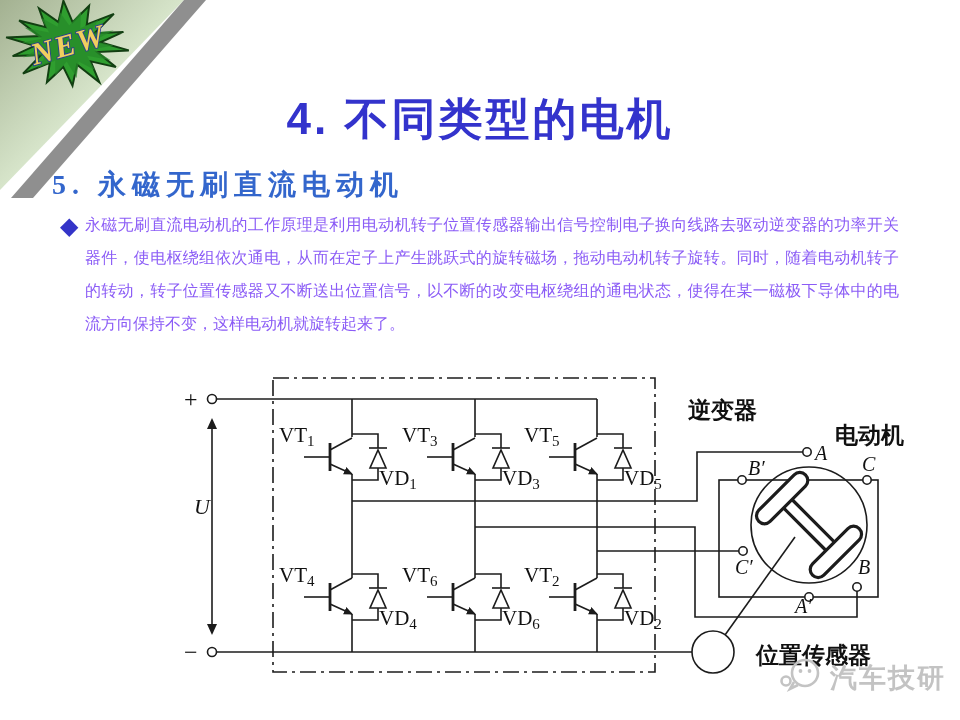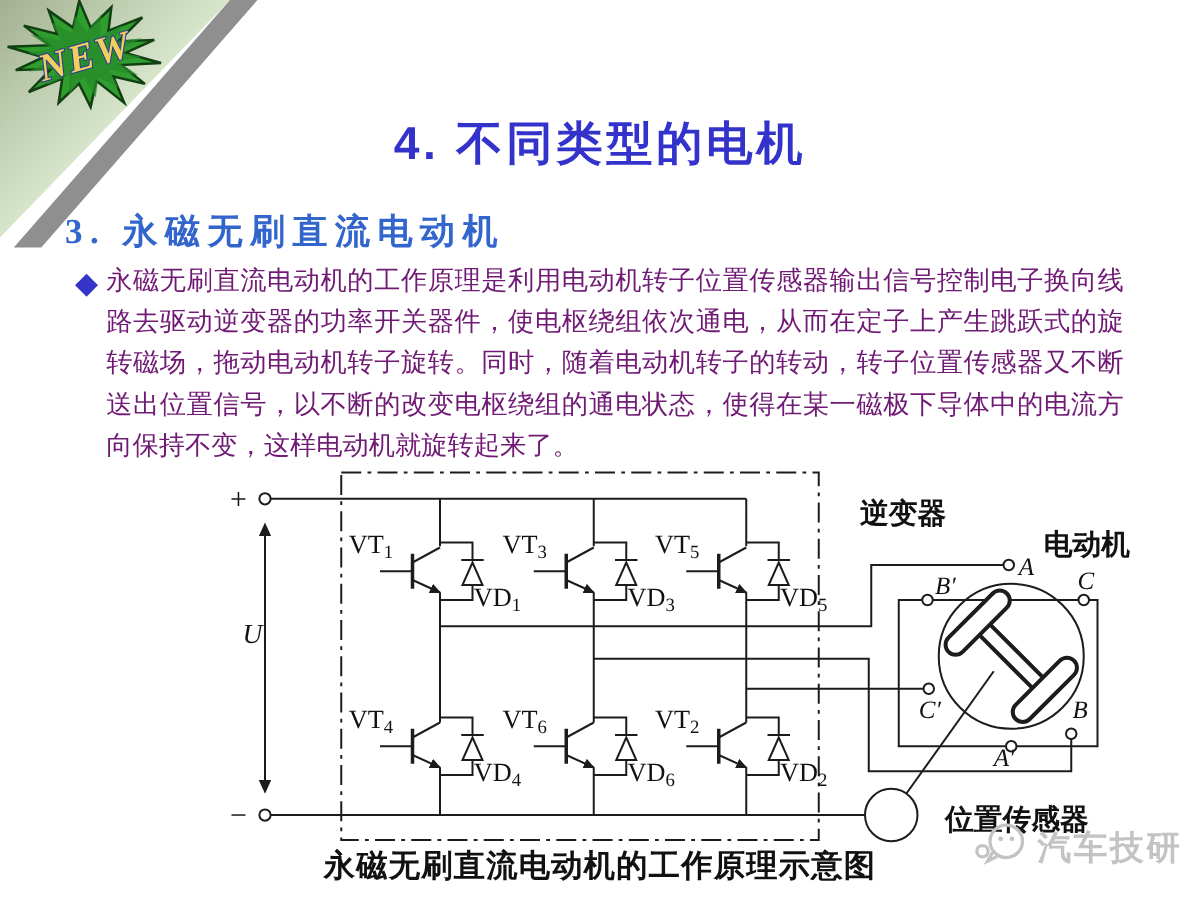--- a/index.html
+++ b/index.html
@@ -1,25 +1,25 @@
 <!DOCTYPE html>
 <html><head>
 <meta charset="utf-8">
 <style>
   html,body{margin:0;padding:0;background:#e8e8e8;}
   .slide{position:relative;width:960px;height:720px;background:#ffffff;overflow:hidden;
          font-family:"Liberation Serif", serif;}
   .abs{position:absolute;}
   .title{left:0;right:0;top:90px;text-align:center;
          font-family:"Liberation Sans", sans-serif;font-weight:bold;
-         font-size:37px;letter-spacing:3px;color:#3333cc;}
+         font-size:44px;letter-spacing:3px;color:#3333cc;}
   .heading{left:52px;top:166px;font-weight:bold;font-size:28px;letter-spacing:6px;color:#3366cc;}
   .bullet{left:60px;top:212px;font-size:24px;color:#3434c8;font-family:"DejaVu Sans",sans-serif;}
-  .para{left:85px;top:208px;width:814px;font-size:21px;line-height:33px;
-        text-align:justify;color:#701a75;}
+  .para{left:85px;top:208px;width:814px;font-size:16px;line-height:33px;
+        text-align:justify;color:#8b5cf6;}
   .caption{left:0;right:0;top:676px;text-align:center;font-weight:bold;
            font-size:25px;letter-spacing:1px;color:#111;}
   .watermark{left:778px;top:654px;display:flex;align-items:flex-end;gap:4px;color:#c3c3c3;}
   .watermark .wm-text{font-size:27px;letter-spacing:2px;font-weight:bold;}
   svg text{font-family:"Liberation Serif", serif;}
   .cjk-label{font-size:23px;font-weight:600;fill:#111;}
   .term-label{font-size:20px;font-style:italic;fill:#111;}
   .dev-label{font-size:21px;fill:#111;}
   .dev-sub{font-size:15px;}
   .supply-label{font-size:24px;fill:#111;}
@@ -43,21 +43,21 @@
   </svg>
 
   <svg class="abs" style="left:2px;top:0" width="140" height="96" viewBox="0 0 140 96">
     <polygon id="badge-star" fill="#2f9e2f" stroke="#123f12" stroke-width="2" points="121.4,31.9 98.3,42.3 126.8,50.4 95.2,52.1 113.9,67.1 88.7,61.3 97.4,82.3 75.1,64.7 70.5,85.7 61.2,66.9 44.9,82.2 47.8,62.9 21.0,73.6 38.9,55.1 10.6,56.1 32.7,45.8 4.1,37.4 37.5,36.1 17.1,20.5 43.7,27.1 37.0,8.5 56.4,22.1 61.4,0.7 70.6,22.1 87.1,5.8 84.8,24.5 111.9,13.9 92.5,33.2"></polygon>
     <polygon id="badge-star2" fill="#27892a" stroke="none" opacity="0.75" points="111.9,45.6 91.5,49.0 108.8,60.2 85.2,55.8 92.8,70.0 76.6,61.6 74.6,78.0 64.7,61.4 53.3,75.4 53.2,60.4 35.6,68.0 44.5,54.8 21.1,57.2 40.7,47.1 20.1,42.4 39.6,38.8 22.4,27.5 47.2,32.4 38.6,17.5 55.6,26.8 58.0,12.5 67.3,25.6 79.2,11.3 78.3,28.3 96.4,20.0 88.2,32.9 111.8,30.6 90.7,41.0"></polygon>
     <text x="66" y="55" text-anchor="middle" transform="rotate(-16 66 44)" font-family="Liberation Sans, sans-serif" font-size="31" font-weight="bold" font-style="italic" letter-spacing="2" fill="#f0cf5e" stroke="#2b3c96" stroke-width="1.7" paint-order="stroke">NEW</text>
   </svg>
 
   <div class="abs title">4. 不同类型的电机</div>
 
-  <div class="abs heading">3. 永磁无刷直流电动机</div>
+  <div class="abs heading">5. 永磁无刷直流电动机</div>
 
   <div class="abs bullet">◆</div>
   <div class="abs para">永磁无刷直流电动机的工作原理是利用电动机转子位置传感器输出信号控制电子换向线路去驱动逆变器的功率开关器件，使电枢绕组依次通电，从而在定子上产生跳跃式的旋转磁场，拖动电动机转子旋转。同时，随着电动机转子的转动，转子位置传感器又不断送出位置信号，以不断的改变电枢绕组的通电状态，使得在某一磁极下导体中的电流方向保持不变，这样电动机就旋转起来了。</div>
 
   <svg class="abs" style="left:182px;top:372px" width="730" height="340" viewBox="0 0 730 340">
     <defs>
       <marker id="arr" markerWidth="10" markerHeight="9" refX="8" refY="4" orient="auto-start-reverse" markerUnits="userSpaceOnUse">
         <path d="M0,0 L9,4 L0,8 Z" fill="#1c1c1c"></path>
       </marker>
       <marker id="arrBig" markerWidth="12" markerHeight="11" refX="9" refY="5" orient="auto-start-reverse" markerUnits="userSpaceOnUse">
@@ -199,21 +199,20 @@
         <path d="M170,62 H196 V76 M196,96 V108 H170"></path>
         <path d="M187,76 H205"></path>
         <polygon points="188,96 204,96 196,78" fill="#ffffff"></polygon>
       </g>
       <text class="dev-label" x="97" y="70"><tspan class="vt-base">VT</tspan><tspan class="dev-sub vt-sub" dy="4">2</tspan></text>
       <text class="dev-label" x="197" y="113"><tspan class="vd-base">VD</tspan><tspan class="dev-sub vd-sub" dy="4">2</tspan></text>
     </g>
       </g>
   </svg>
 
-  <div class="abs caption">永磁无刷直流电动机的工作原理示意图</div>
 
   <div class="abs watermark">
     <svg width="48" height="42" viewBox="0 0 48 42">
       <g stroke="#c3c3c3" fill="none" stroke-width="2.6">
         <circle cx="27" cy="19" r="13"></circle>
         <path d="M16,28 L12,35 L20,31"></path>
         <circle cx="8" cy="27" r="4.5"></circle>
       </g>
       <circle cx="22.5" cy="17" r="1.9" fill="#c3c3c3"></circle>
       <circle cx="31.5" cy="17" r="1.9" fill="#c3c3c3"></circle>

